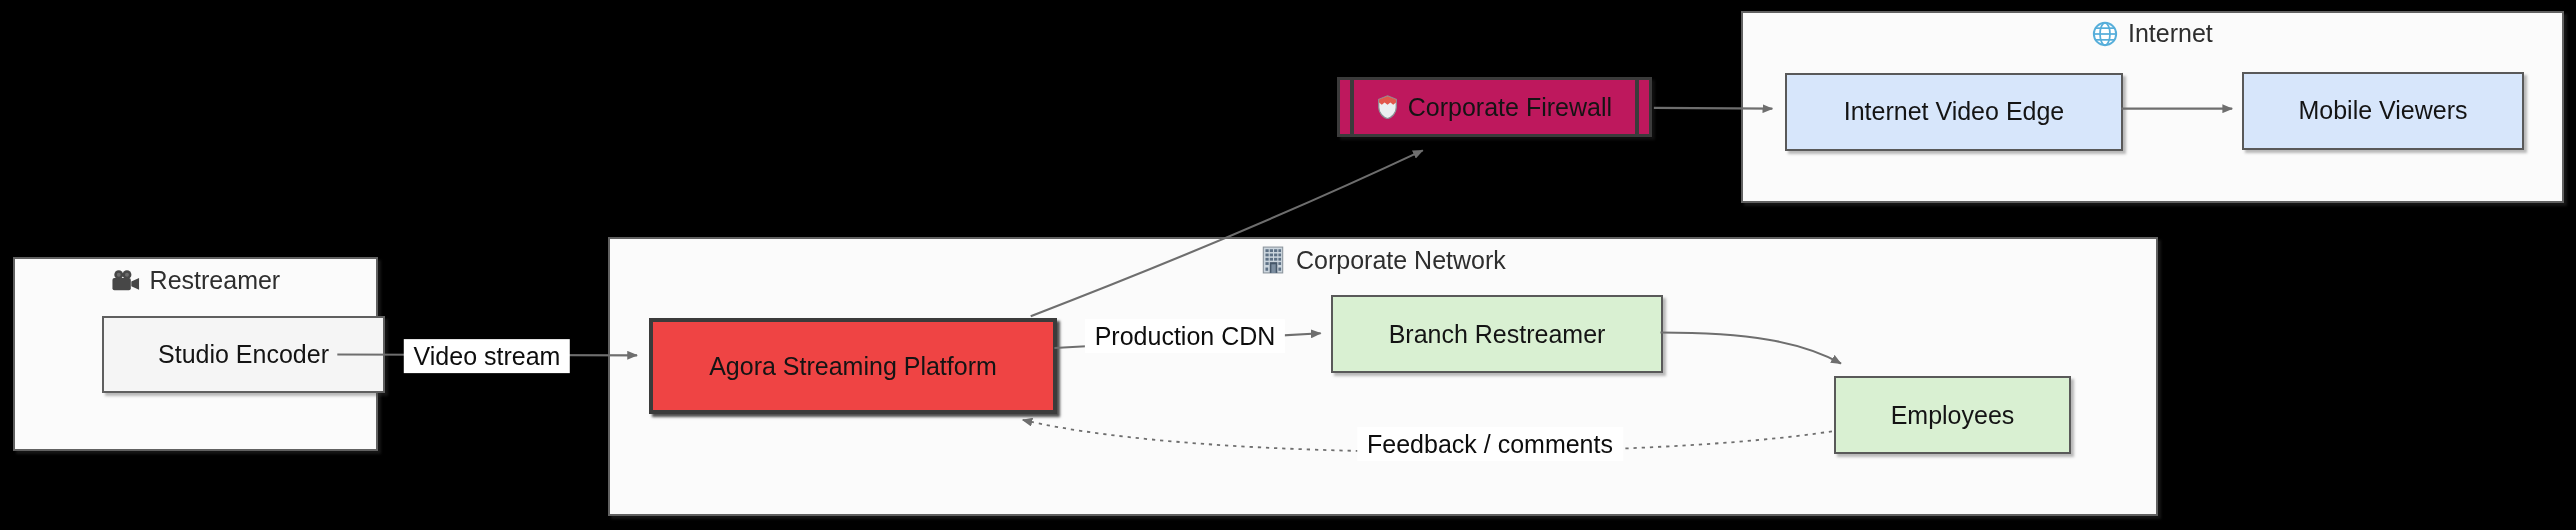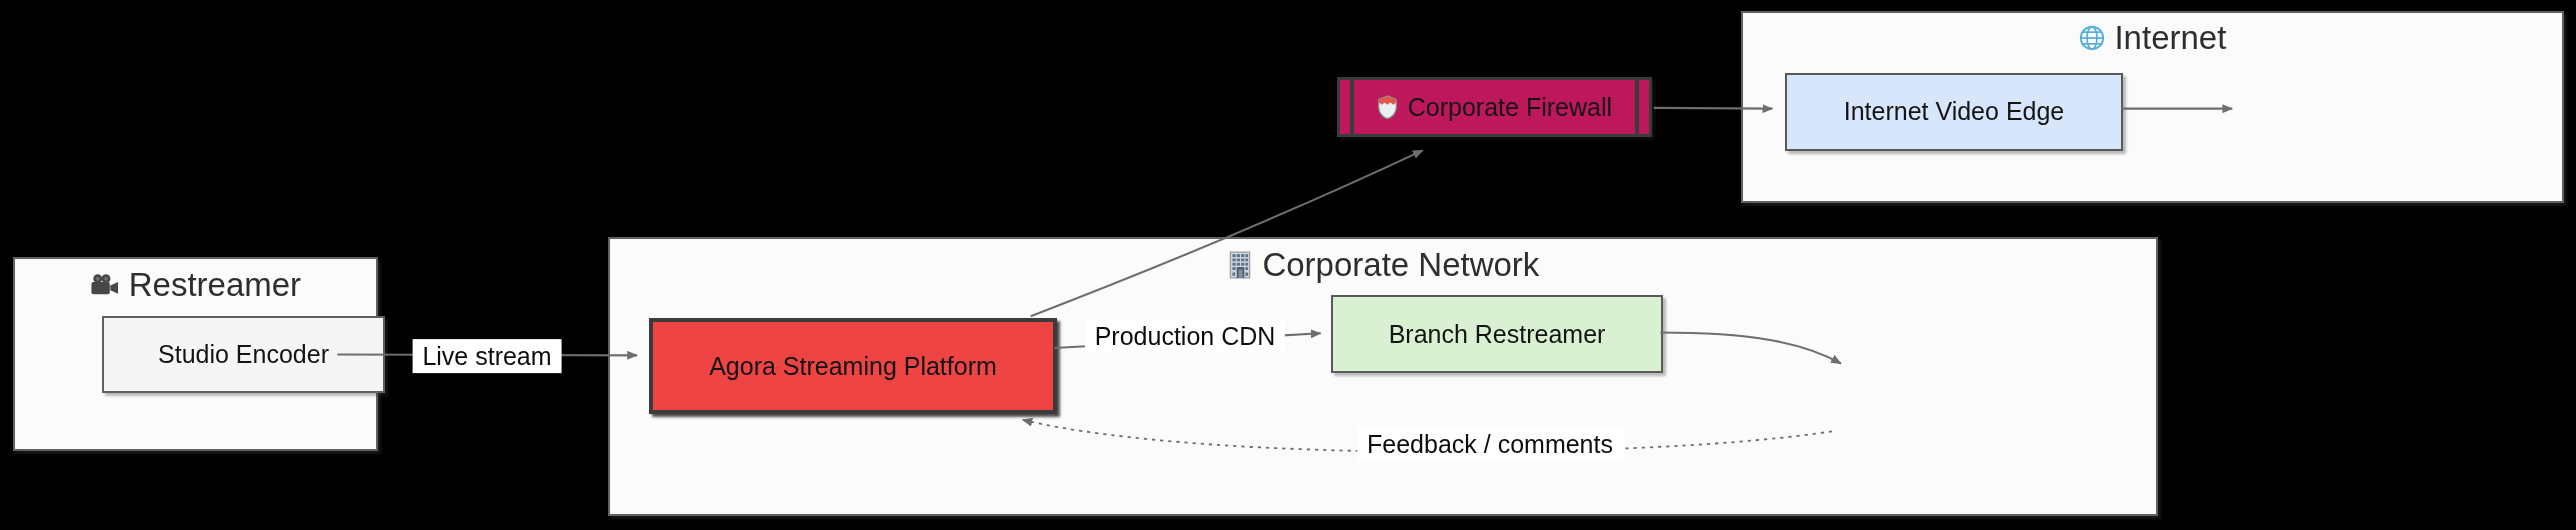--- a/index.html
+++ b/index.html
@@ -9,21 +9,21 @@
     overflow:hidden;
   }
   
   .container{
     position:absolute;background:#fbfbfb;border:2.5px solid #616161;
     box-shadow:3.3px 3.3px 2.5px rgba(40,40,40,.55);box-sizing:border-box;
   }
   .container-title{
     position:absolute;top:6.5px;left:0;right:0;
     display:flex;align-items:center;justify-content:center;gap:9.8px;
-    font-size:33px;color:#2e2e2e;
+    font-size:25px;color:#2e2e2e;
   }
   .container-title svg{display:block;}
   
   .node{
     position:absolute;display:flex;align-items:center;justify-content:center;gap:9.8px;
     box-sizing:border-box;font-size:25px;color:#141414;white-space:nowrap;
     box-shadow:2.5px 2.5px 2.5px rgba(60,60,60,.35);
   }
   .node-gray  {background:#f5f5f5;border:2.5px solid #5f5f5f;margin-left:48px;}
   .node-yellow{background:#ef4444;border:4.1px solid #3b3b3b;box-shadow:3.3px 3.3px 2.5px rgba(20,20,20,.75);}
@@ -94,38 +94,44 @@
     </div>
 
     <div class="node node-yellow" style="left:39px;top:79px;width:408px;height:96px;">
       <span>Agora Streaming Platform</span>
     </div>
 
     <div class="node node-green" style="left:721px;top:56px;width:332px;height:78px;">
       <span>Branch Restreamer</span>
     </div>
 
+    <div class="node node-green" style="left:1224px;top:137px;width:237px;height:78px;">
+      <span>Employees</span>
+    </div>
   </div>
 
   <div class="container" style="left:1741px;top:10.6px;width:823px;height:192px;">
     <div class="container-title">
       <svg width="26" height="26" viewBox="0 0 24 24">
         <circle cx="12" cy="12" r="10.3" fill="#ffffff" stroke="#56aeda" stroke-width="1.8"></circle>
         <ellipse cx="12" cy="12" rx="4.6" ry="10.3" fill="none" stroke="#56aeda" stroke-width="1.6"></ellipse>
         <line x1="1.7" y1="12" x2="22.3" y2="12" stroke="#56aeda" stroke-width="1.6"></line>
         <line x1="3" y1="6.6" x2="21" y2="6.6" stroke="#56aeda" stroke-width="1.6"></line>
         <line x1="3" y1="17.4" x2="21" y2="17.4" stroke="#56aeda" stroke-width="1.6"></line>
       </svg>
       <span>Internet</span>
     </div>
 
     <div class="node node-blue" style="left:42px;top:60px;width:338px;height:78px;">
       <span>Internet Video Edge</span>
     </div>
 
+    <div class="node node-blue" style="left:499px;top:59px;width:282px;height:78px;">
+      <span>Mobile Viewers</span>
+    </div>
   </div>
 
   <div class="node node-pink" style="left:1337px;top:77px;width:315px;height:60px;">
     <span class="fw-bar left"></span>
     <span class="fw-bar right"></span>
     <svg width="21" height="24.5" viewBox="0 0 24 28">
       <path d="M12 1 L22 5 V14 C22 21 17 25.5 12 27 C7 25.5 2 21 2 14 V5 Z" fill="#eceff1" stroke="#8a8f94" stroke-width="1.4"></path>
       <path d="M2.3 5.2 L12 1.3 L21.7 5.2 L21.7 8.6 L18.5 11 L15.3 8.6 L12 11 L8.7 8.6 L5.5 11 L2.3 8.6 Z" fill="#e2574c"></path>
     </svg>
     <span>Corporate Firewall</span>
@@ -139,18 +145,18 @@
     </defs>
     <path class="edge" d="M 413 434 L 780 435" marker-end="url(#arrow)"></path>
     <path class="edge" d="M 1262 387 Q 1520 288 1742 184" marker-end="url(#arrow)"></path>
     <path class="edge" d="M 2025 132 L 2170 133" marker-end="url(#arrow)"></path>
     <path class="edge" d="M 2597 133 L 2733 133" marker-end="url(#arrow)"></path>
     <path class="edge" d="M 1291 426 L 1617 408" marker-end="url(#arrow)"></path>
     <path class="edge" d="M 2033 407 C 2140 407 2205 418 2254 445" marker-end="url(#arrow)"></path>
     <path class="edge dashed" d="M 2243 528 C 2040 560 1480 568 1252 514" marker-end="url(#arrow)"></path>
   </svg>
 
-  <div class="edge-label" style="left:487px;top:356px;">Live stream</div>
+  <div class="edge-label" style="left:487px;top:356px;">Video stream</div>
   <div class="edge-label" style="left:1185px;top:336px;">Production CDN</div>
   <div class="edge-label" style="left:1490px;top:430px;margin-top:14px;">Feedback / comments</div>
 
 </div>
 
 
 </body></html>

